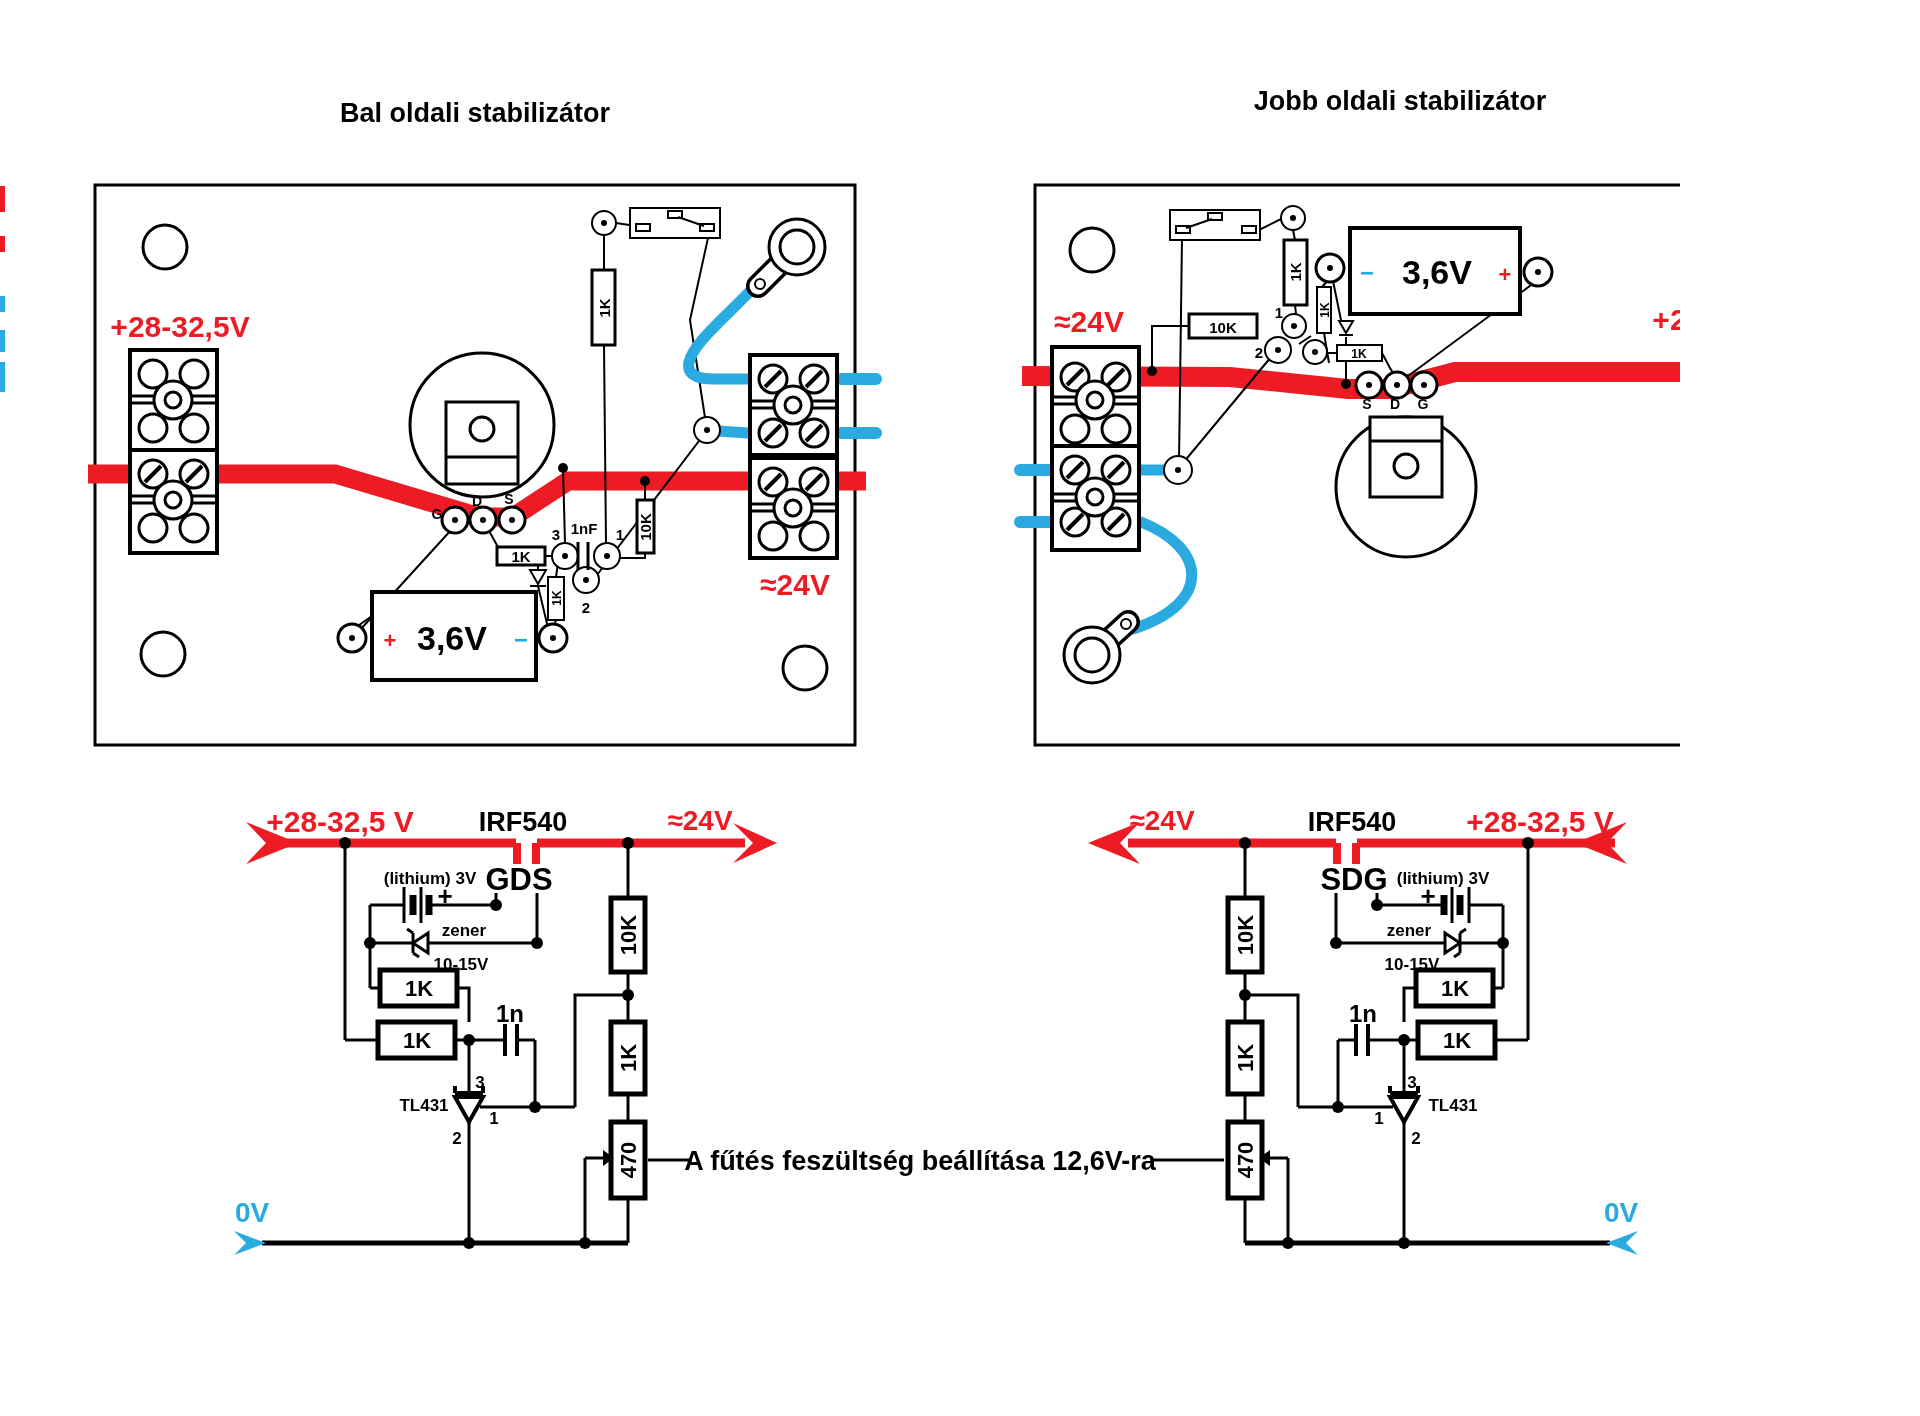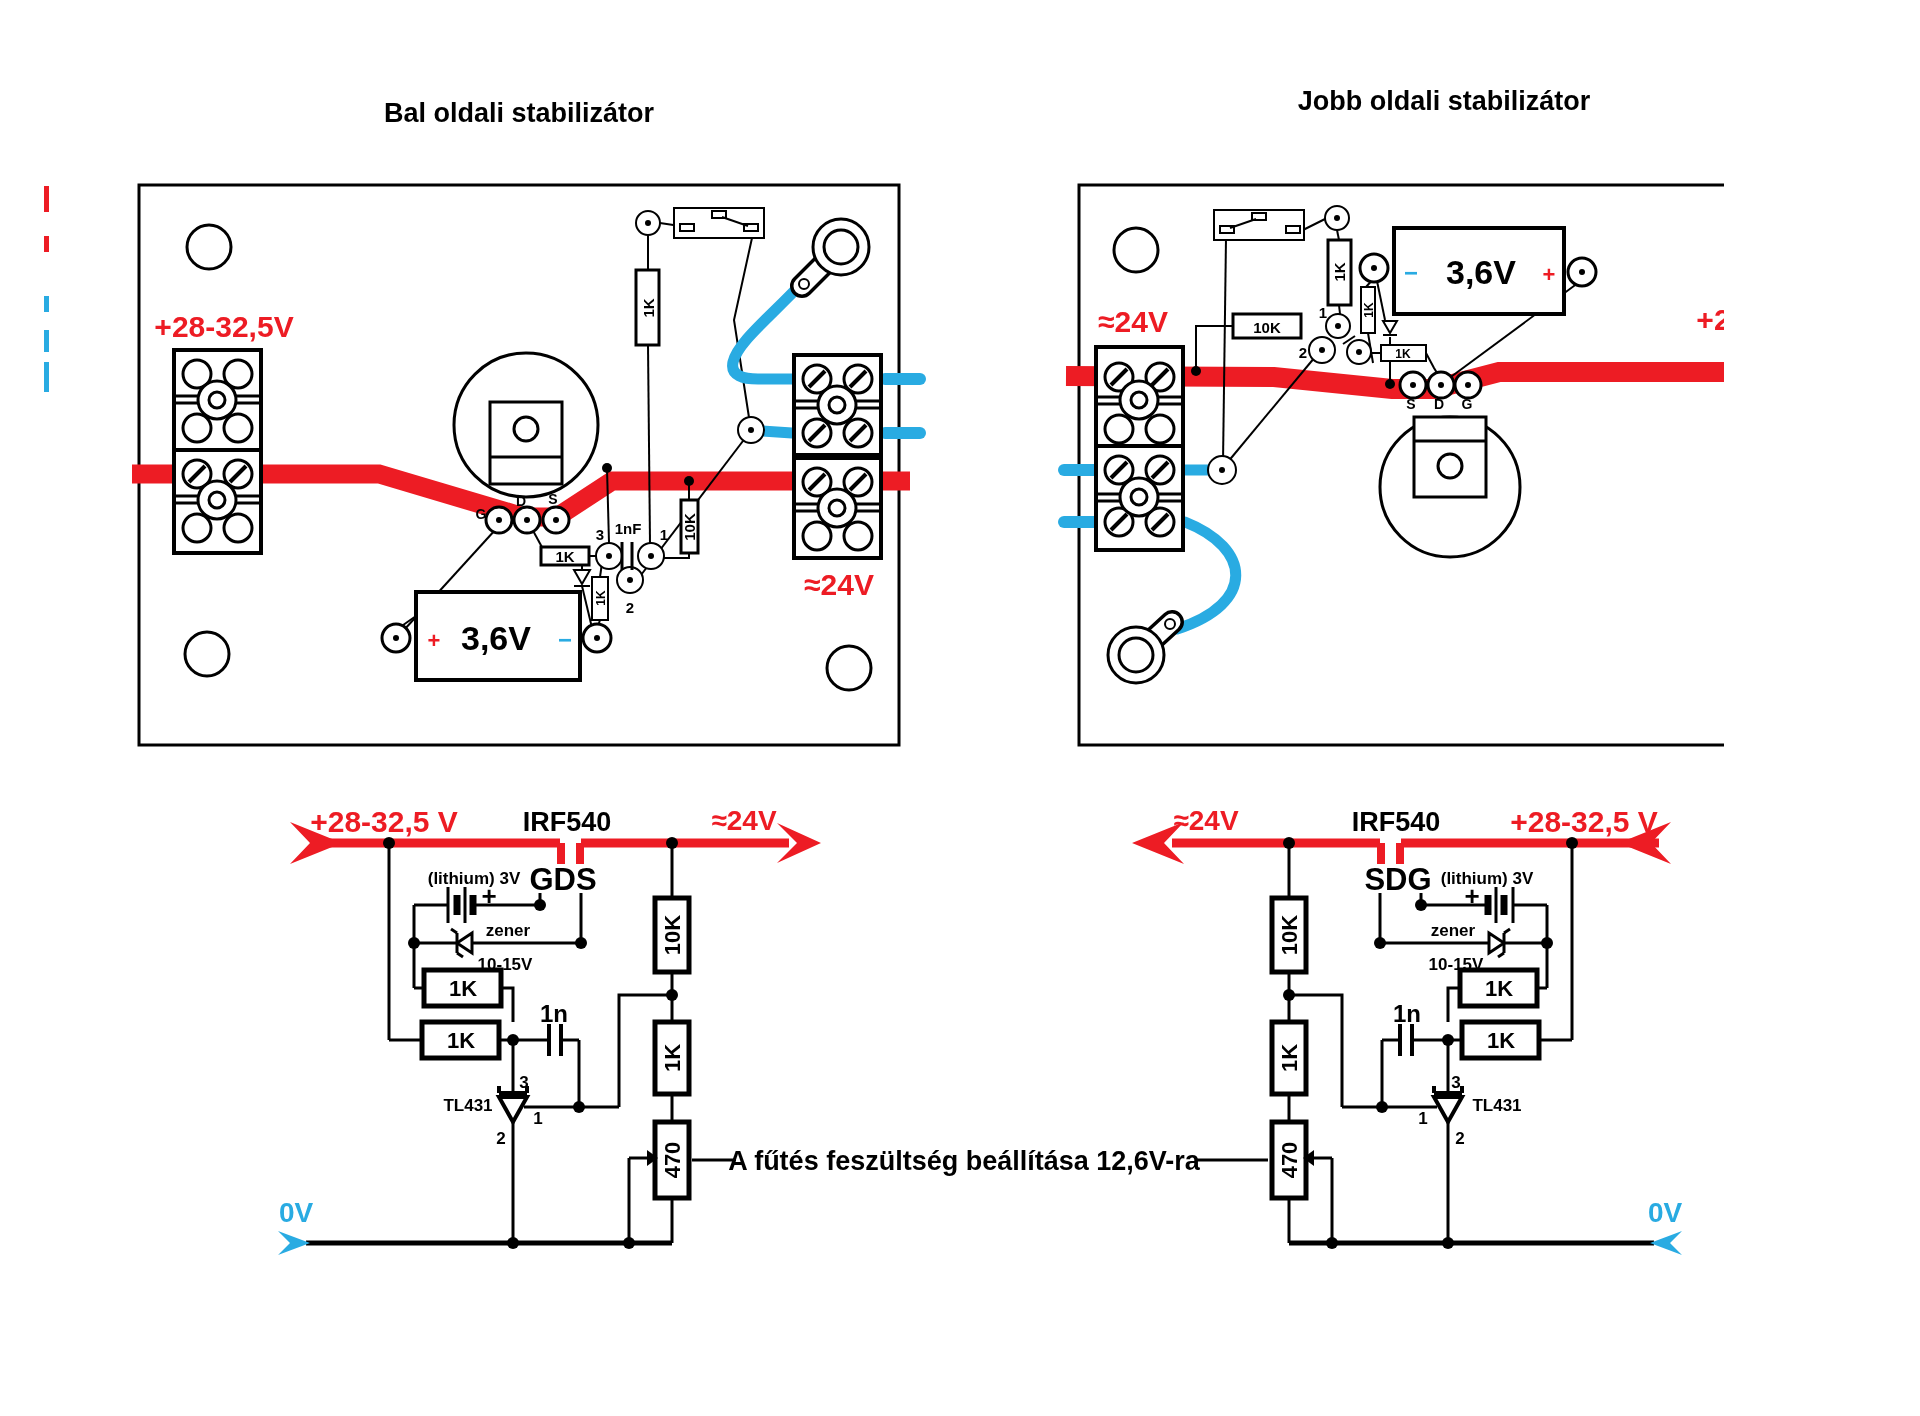--- a/index.html
+++ b/index.html
@@ -1,16 +1,16 @@
 <!DOCTYPE html>
 <html><head>
 <meta charset="utf-8">
 <style>
   html,body{margin:0;padding:0;background:#fff;}
-  .stage{position:relative;width:1680px;height:1416px;background:#fff;overflow:hidden;margin-left:44px;}
+  .stage{position:relative;width:1680px;height:1416px;background:#fff;overflow:hidden;}
   svg{position:absolute;left:0;top:0;}
   svg text{font-family:"Liberation Sans","DejaVu Sans",sans-serif;font-weight:bold;fill:#000;}
   .mid{text-anchor:middle;}
   .f12{font-size:12px}.f14{font-size:14px}.f15{font-size:15px}.f17{font-size:17px}
   .f22{font-size:22px}.f24{font-size:24px}.f26{font-size:26px}.f27{font-size:27px}
   .f28{font-size:28px}.f30{font-size:30px}.f31{font-size:31px}.f34{font-size:34px}
   .red{fill:#ED1C24}.blue{fill:#29ABE2}
   .s2{stroke:#000;stroke-width:2;fill:none}
   .s3{stroke:#000;stroke-width:3;fill:none}
   .s4{stroke:#000;stroke-width:4;fill:none}

